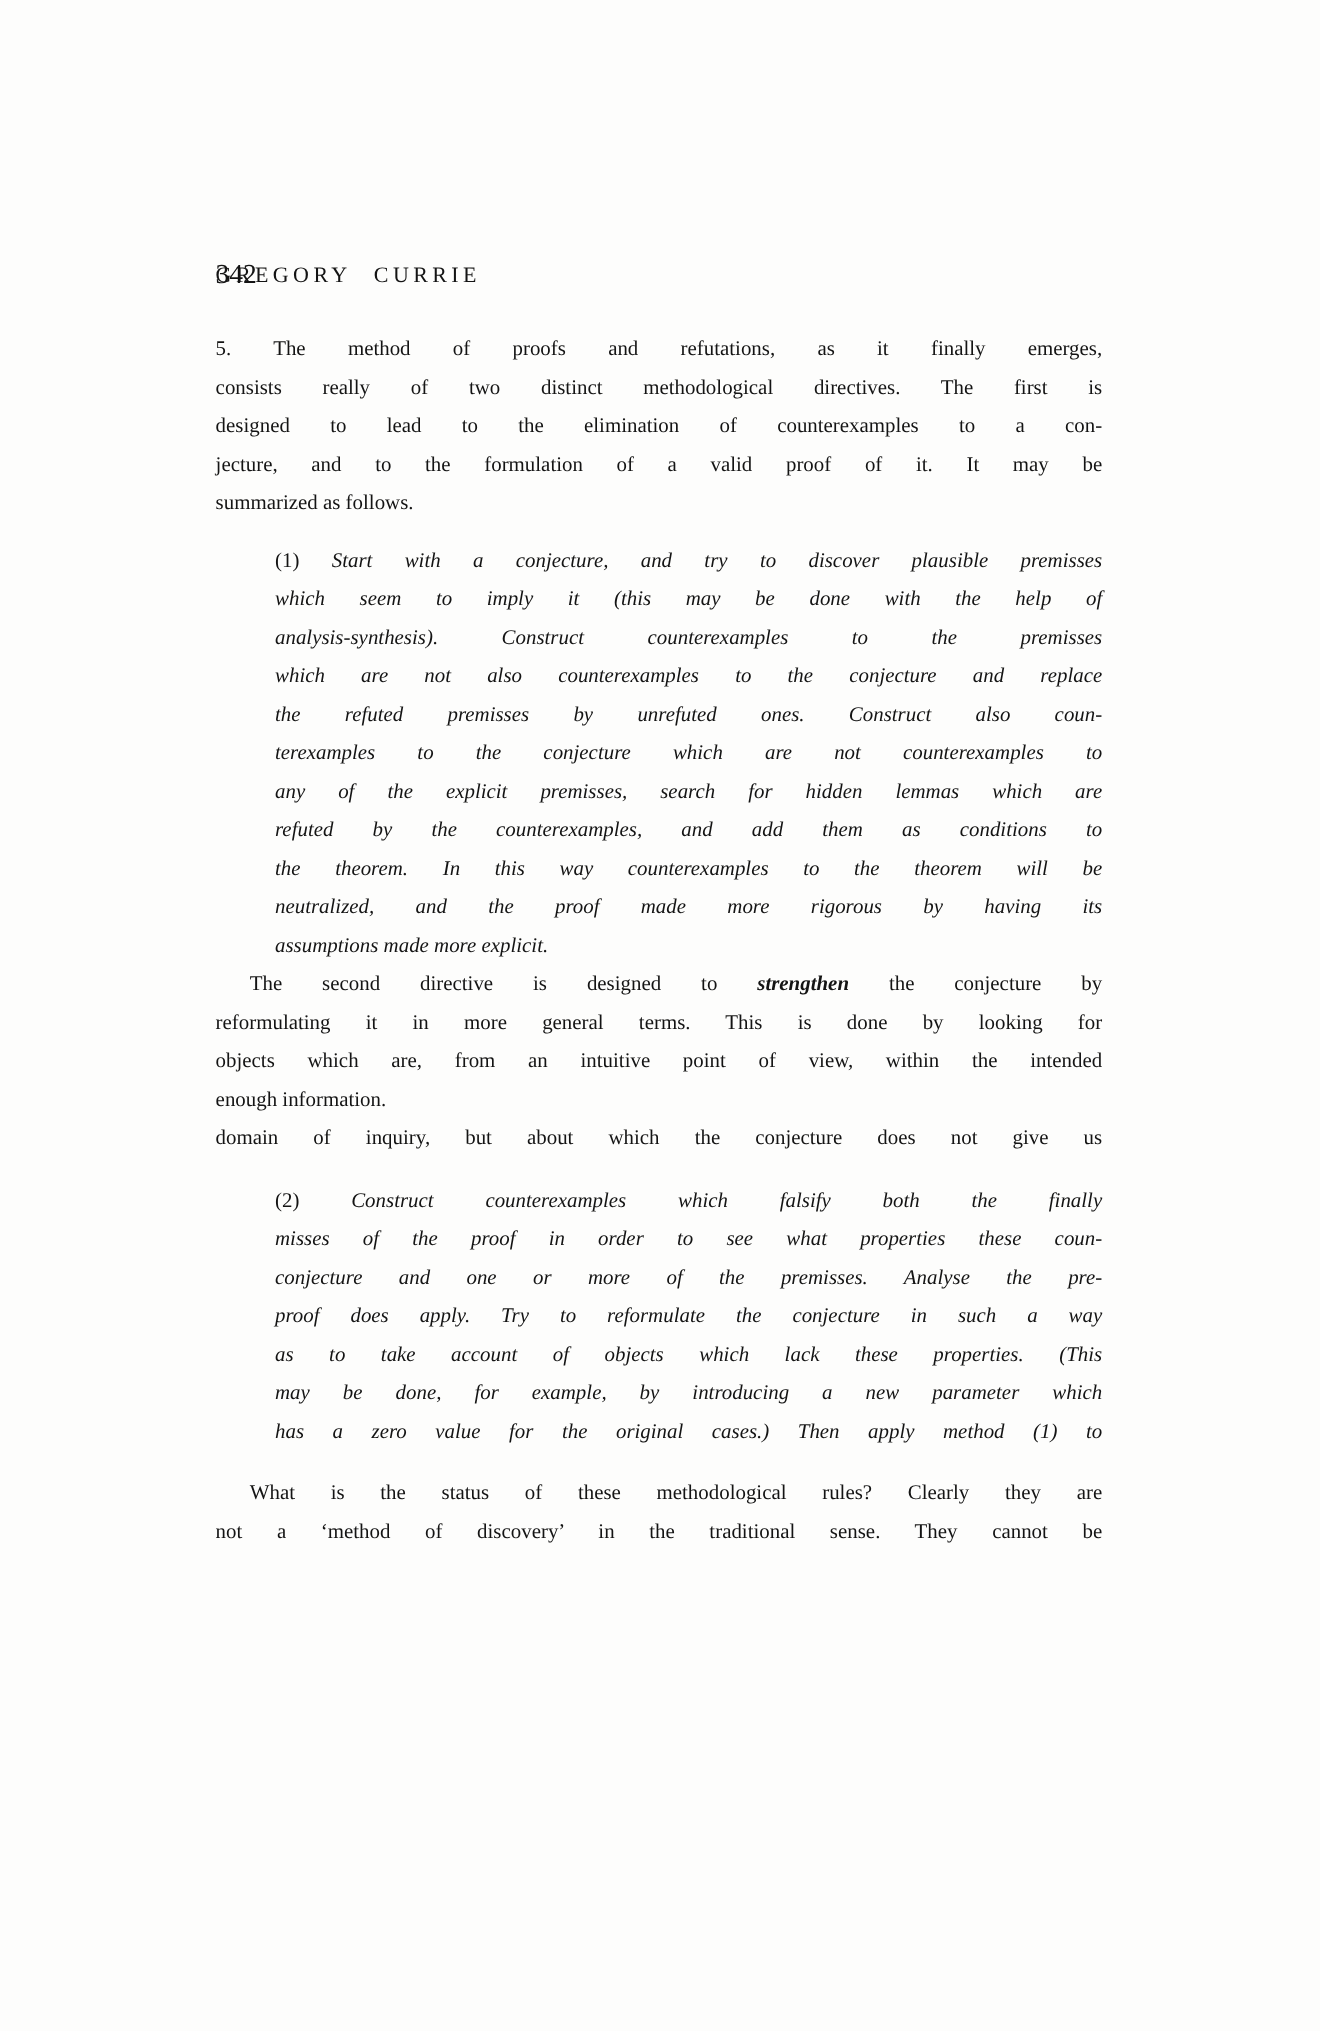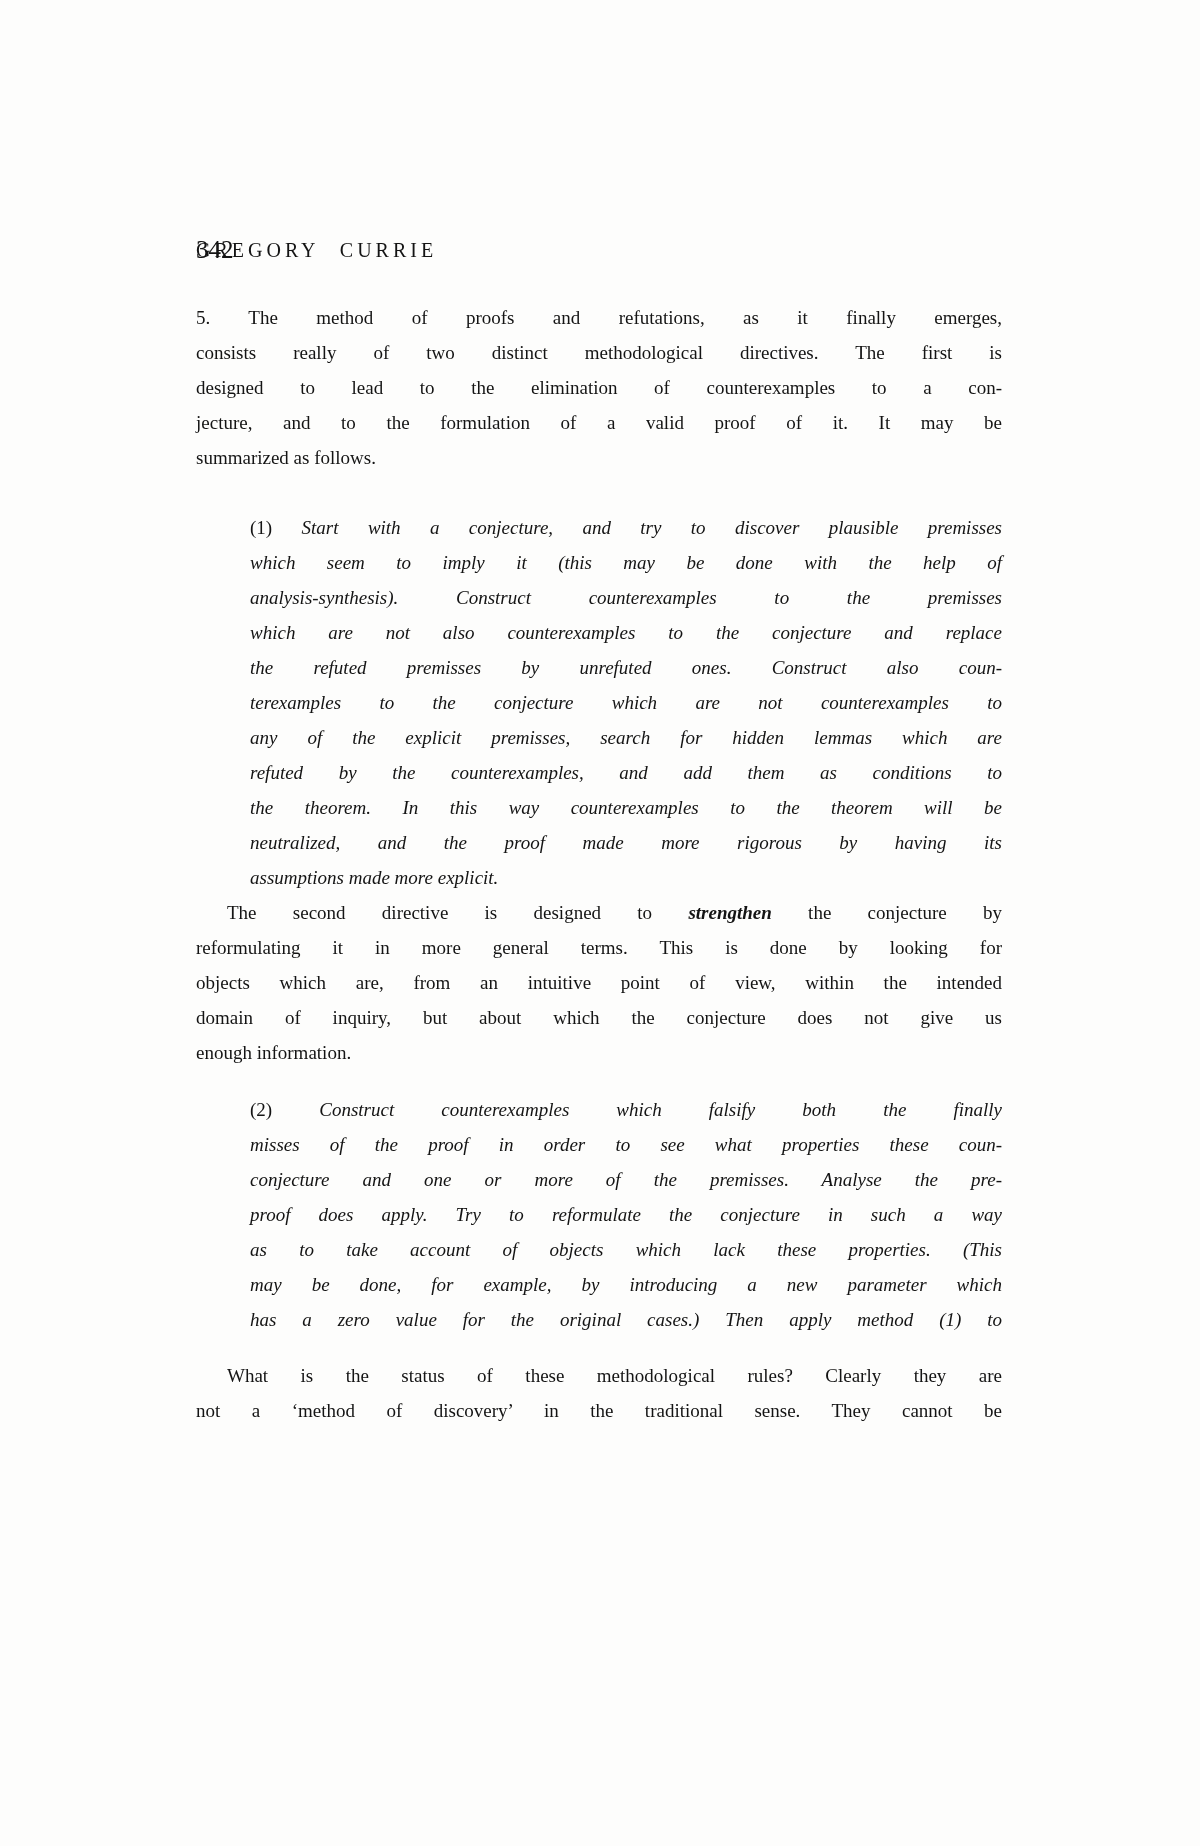--- a/index.html
+++ b/index.html
@@ -48,21 +48,21 @@
     text-align-last: justify;
   }
   .line.last {
     text-align-last: left;
   }
   .para1 { margin-top: 36px; }
   .para2 { }
   .para3 { margin-top: 21px; }
   .indent .line:first-child { text-indent: 31px; }
   .blockquote {
-    margin-top: 35px;
+    margin-top: 17px;
     margin-left: 54px;
     font-style: italic;
   }
   .blockquote.b2 { margin-top: 22px; }
   .blabel { font-style: normal; }
   .em-bold { font-weight: bold; font-style: italic; }
 </style>
 </head>
 <body>
 
@@ -93,22 +93,22 @@
       <div class="line">refuted by the counterexamples, and add them as conditions to</div>
       <div class="line">the theorem. In this way counterexamples to the theorem will be</div>
       <div class="line">neutralized, and the proof made more rigorous by having its</div>
       <div class="line last">assumptions made more explicit.</div>
     </div>
 
     <div class="bodytext para2 indent">
       <div class="line"><span>The second directive is designed to </span><span class="em-bold">strengthen</span><span> the conjecture by</span></div>
       <div class="line">reformulating it in more general terms. This is done by looking for</div>
       <div class="line">objects which are, from an intuitive point of view, within the intended</div>
+      <div class="line last">enough information.</div>
       <div class="line">domain of inquiry, but about which the conjecture does not give us</div>
-      <div class="line last">enough information.</div>
     </div>
 
     <div class="bodytext blockquote b2">
       <div class="line"><span class="blabel">(2)</span> <span>Construct counterexamples which falsify both the finally</span></div>
       <div class="line">misses of the proof in order to see what properties these coun-</div>
       <div class="line">conjecture and one or more of the premisses. Analyse the pre-</div>
       <div class="line">proof does apply. Try to reformulate the conjecture in such a way</div>
       <div class="line">as to take account of objects which lack these properties. (This</div>
       <div class="line">may be done, for example, by introducing a new parameter which</div>
       <div class="line">has a zero value for the original cases.) Then apply method (1) to</div>

